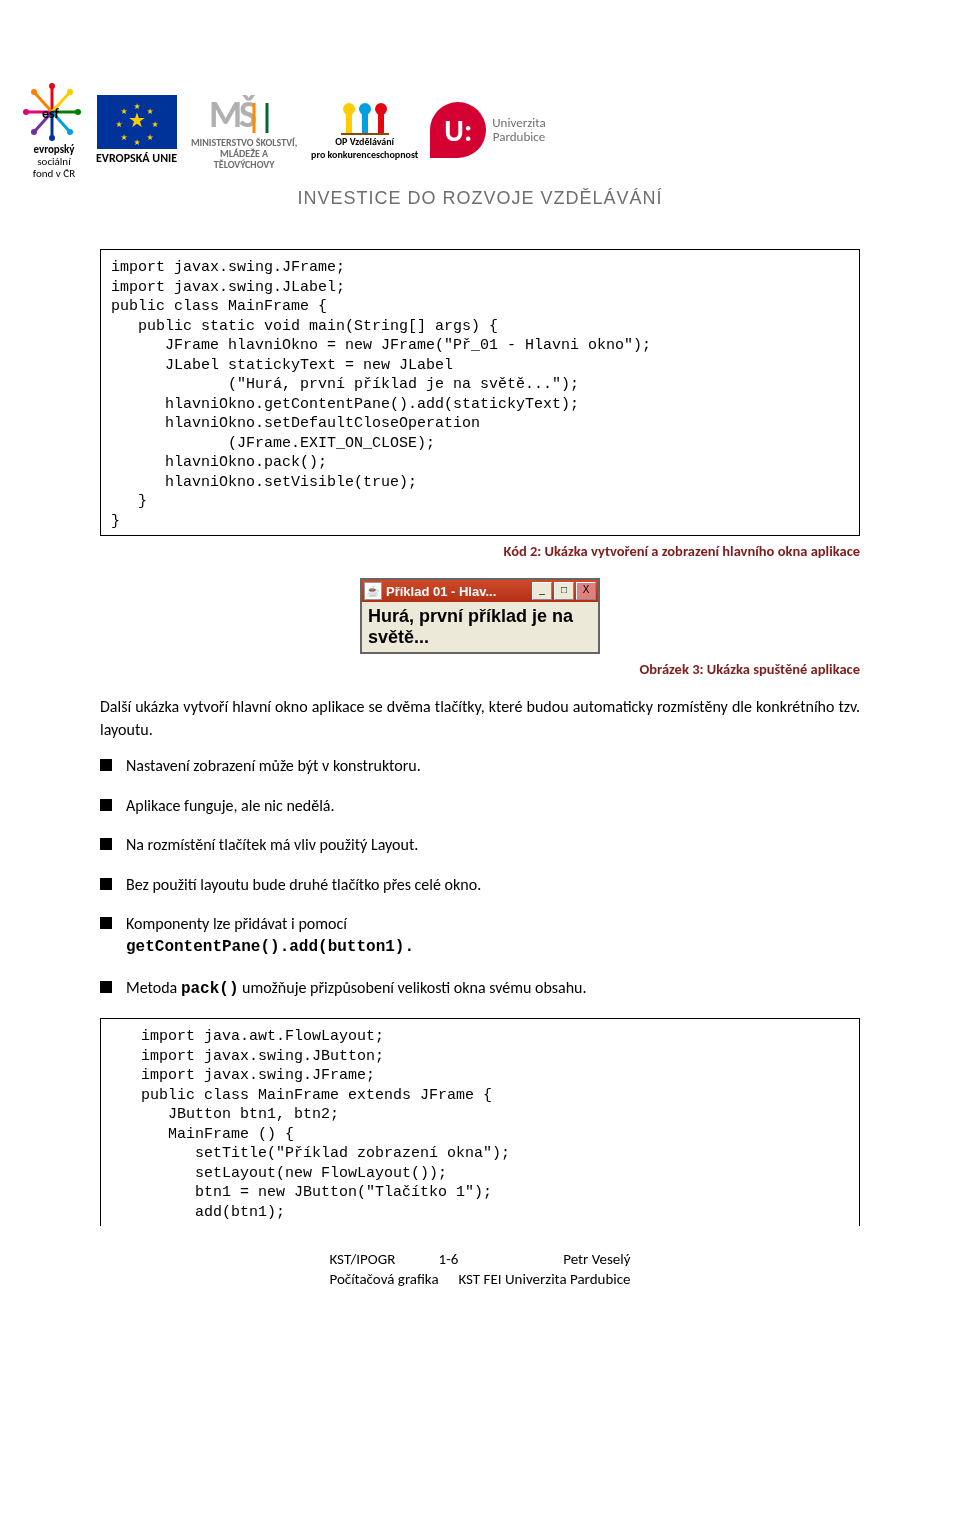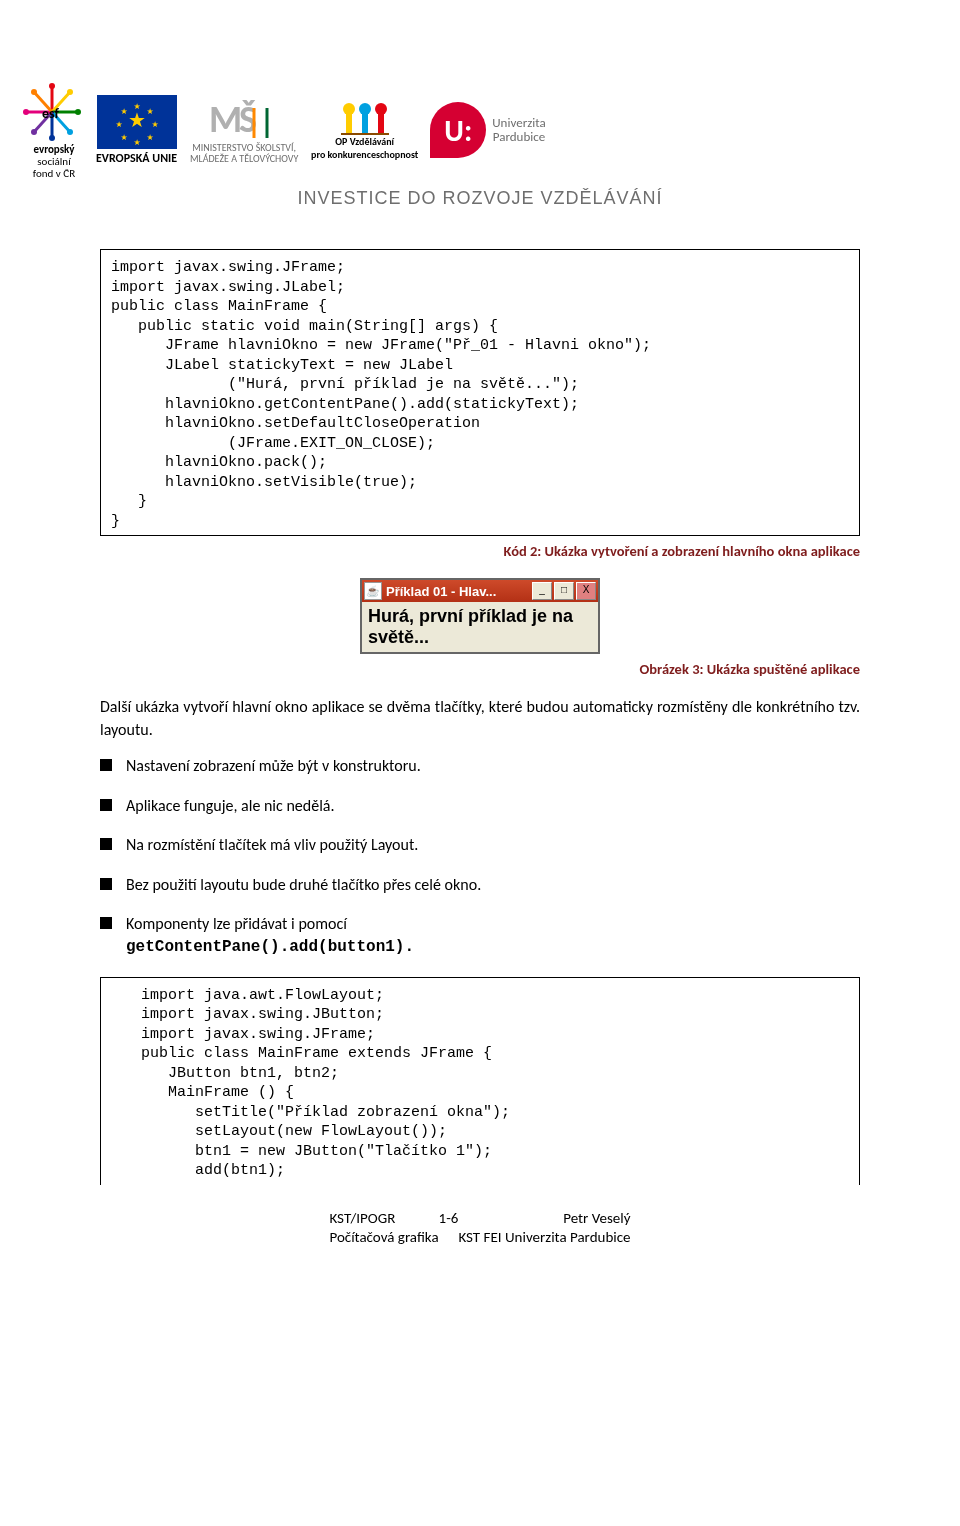--- a/index.html
+++ b/index.html
@@ -40,21 +40,21 @@
     width: 64px; height: 64px;
     position: relative;
   }
   .esf-text { font-size: 11px; line-height:1.1; font-weight:bold; color:#000; margin-left:4px;}
   .esf-text .small{font-weight:normal;}
   .eu-flag {
     width: 80px; height: 54px; background:#003399; position:relative;
   }
   .eu-label{font-weight:bold; font-size:12px; margin-top:2px; text-align:center;}
   .smtv{width:110px;}
-  .smtv .ms{text-align:center; font-size:10px; color:#6e6e6e; line-height:1.1;}
+  .smtv .ms{text-align:center; font-size:10px; color:#6e6e6e; line-height:1.1;font-weight:bold;}
   .smtv-logo{display:flex; justify-content:center;}
   .opvzd{color:#8a4a00; font-size:10px; text-align:center;}
   .opvzd-logo{display:flex; gap:2px; justify-content:center;}
   .upce{display:flex; align-items:center;}
   .upce-logo{width:56px; height:56px; background:#d50032; border-radius:50% 50% 50% 0; display:flex; align-items:center; justify-content:center; color:#fff; font-size:30px; font-weight:bold;}
   .upce-text{color:#6e6e6e; font-size:13px; margin-left:6px; line-height:1.1;}
   .investice{
     text-align:center; color:#6e6e6e; font-size:18px; letter-spacing:1px; margin-top:6px; margin-bottom:40px; font-family: Arial, sans-serif;
   }
 
@@ -271,20 +271,23 @@
 
   <ul class="square">
     <li><span>Nastavení zobrazení může být v konstruktoru.</span></li>
     <li><span>Aplikace funguje, ale nic nedělá.</span></li>
     <li><span>Na rozmístění tlačítek má vliv použitý Layout.</span></li>
     <li><span>Bez použití layoutu bude druhé tlačítko přes celé okno.</span></li>
     <li>
       <span>Komponenty lze přidávat i pomocí</span><br>
       <span class="mono">getContentPane().add(button1).</span>
     </li>
+    <li>
+      <span>Metoda </span><span class="mono">pack()</span><span> umožňuje přizpůsobení velikosti okna svému obsahu.</span>
+    </li>
   </ul>
 
   <div class="code-box" style="border-bottom:none;padding-left:40px;">import java.awt.FlowLayout;
 import javax.swing.JButton;
 import javax.swing.JFrame;
 public class MainFrame extends JFrame {
    JButton btn1, btn2;
    MainFrame () {
       setTitle("Příklad zobrazení okna");
       setLayout(new FlowLayout());

